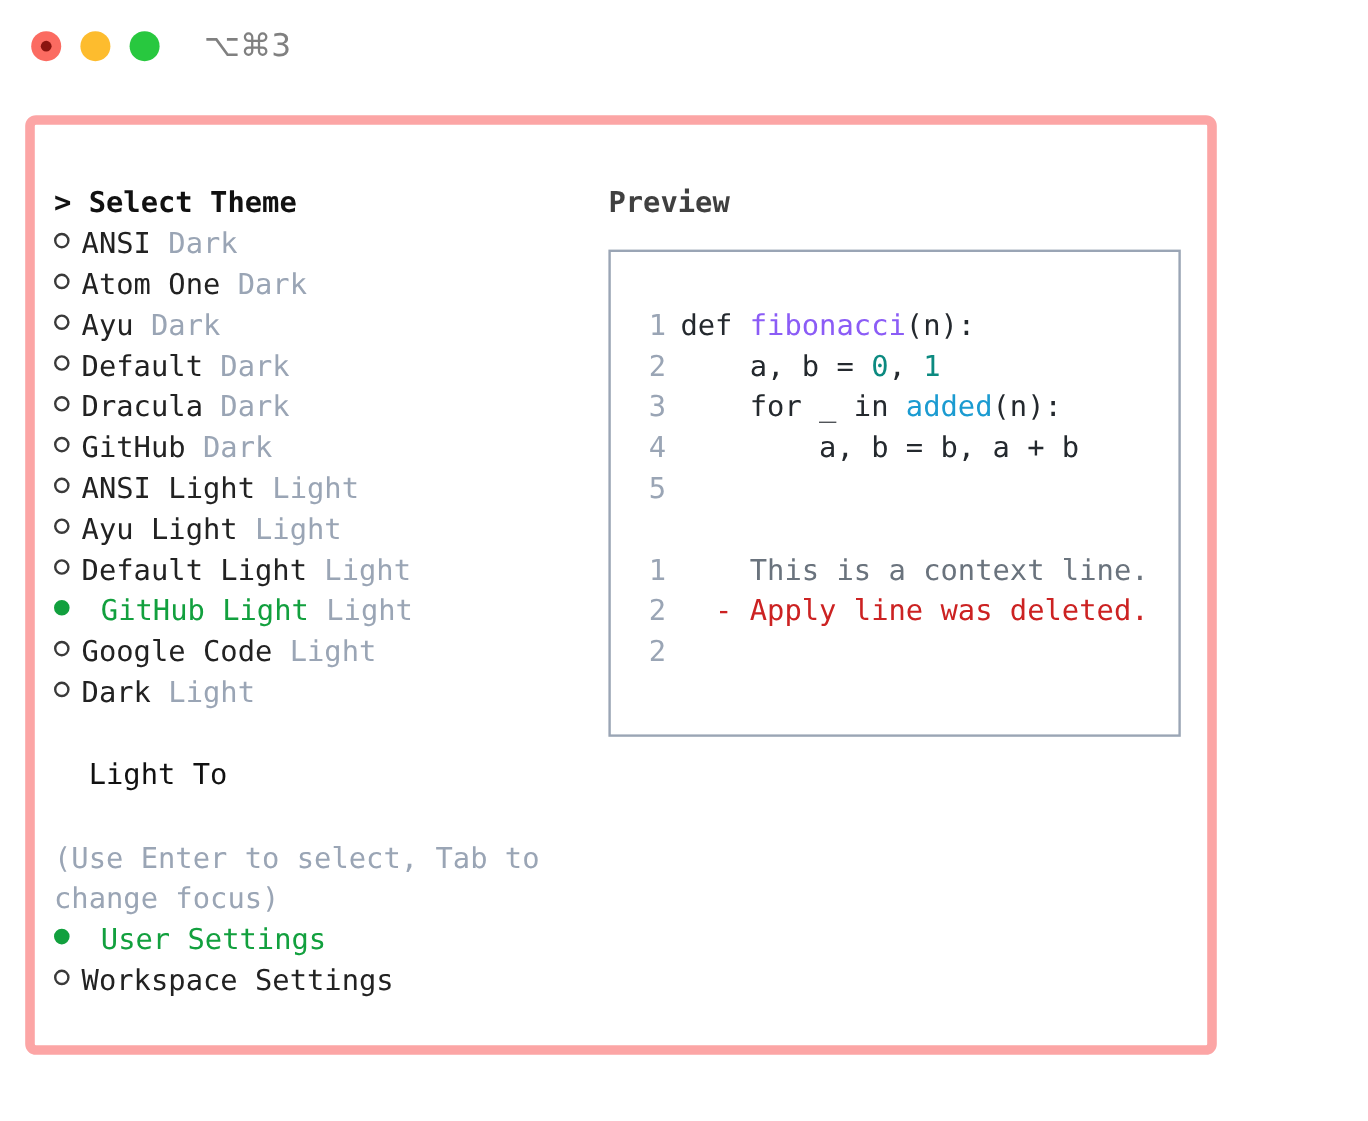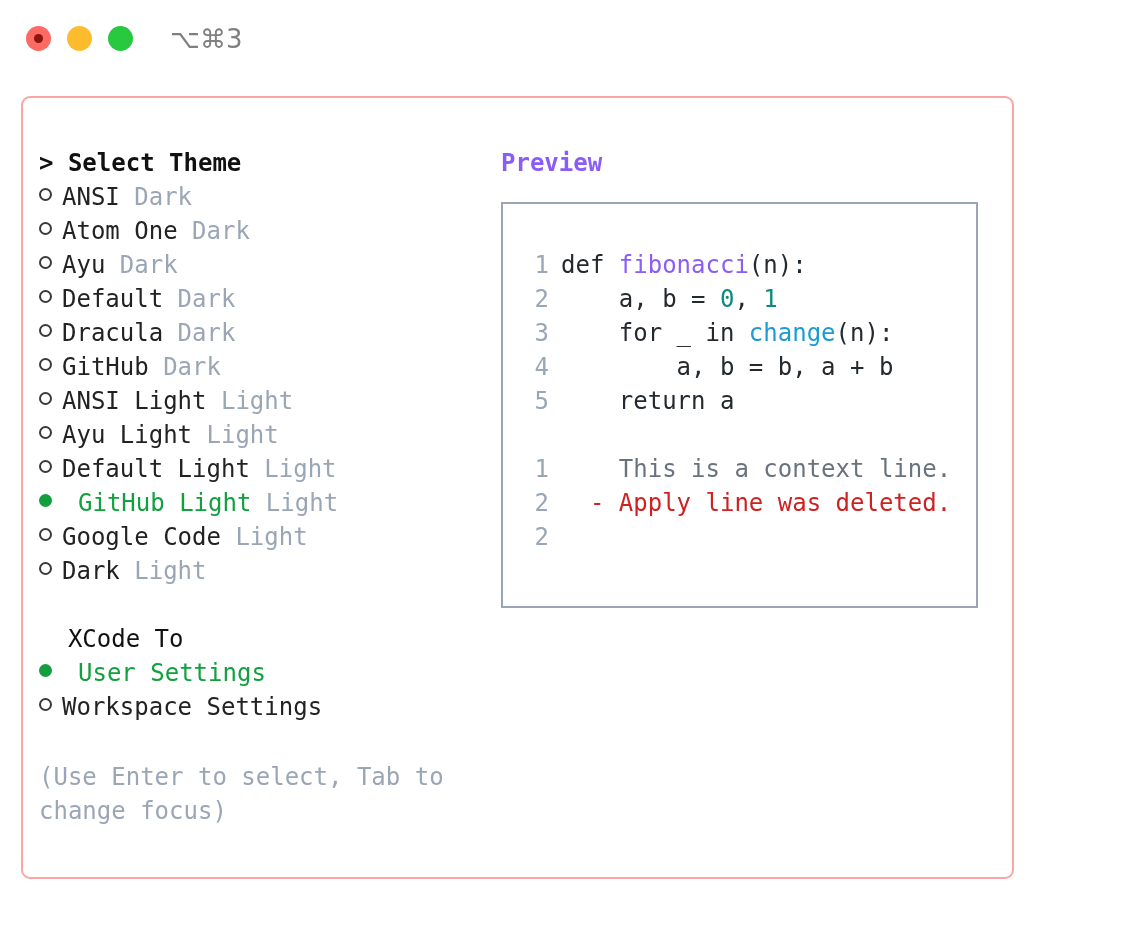--- a/index.html
+++ b/index.html
@@ -34,21 +34,21 @@
   #shortcut {
     position: absolute; left: 170px; top: 24px;
     font-size: 26px; color: #808080; letter-spacing: 0px;
     font-family: "DejaVu Sans", "Liberation Sans", sans-serif;
   }
 
   
   #panel {
     position: absolute; left: 21px; top: 96px;
     width: 993px; height: 783px;
-    border: 2px solid #fca5a5;
+    border: 8px solid #fca5a5;
     border-radius: 9px;
     background: #ffffff;
   }
 
   
   #left { position: absolute; left: 16px; top: 48px; width: 450px; }
 
   .section-head {
     font-size: 24px; color: #111111; line-height: 34px;
     white-space: pre; height: 34px;
@@ -74,21 +74,21 @@
 
   #hint {
     margin-top: 36px;
     font-size: 24px; line-height: 34px;
     color: #9aa5b5; width: 412px;
   }
 
   
   #right { position: absolute; left: 478px; top: 48px; width: 500px; }
   #preview-title {
-    font-size: 24px; font-weight: bold; color: #8b5cf6;
+    font-size: 24px; font-weight: bold; color: #404040;
     line-height: 34px; height: 34px;
   }
   #codebox {
     margin-top: 22px;
     width: 477px; height: 406px;
     border: 2px solid #9aa5b5;
     background: #ffffff;
     padding: 44px 0 0 14px;
   }
   .cline {
@@ -136,38 +136,38 @@
           <div class="opt"><span class="bullet"></span><span class="opt-label">ANSI Light</span><span class="opt-kind"> Light</span></div>
           <div class="opt"><span class="bullet"></span><span class="opt-label">Ayu Light</span><span class="opt-kind"> Light</span></div>
           <div class="opt"><span class="bullet"></span><span class="opt-label">Default Light</span><span class="opt-kind"> Light</span></div>
           <div class="opt selected"><span class="bullet"></span><span class="opt-label">GitHub Light</span><span class="opt-kind"> Light</span></div>
           <div class="opt"><span class="bullet"></span><span class="opt-label">Google Code</span><span class="opt-kind"> Light</span></div>
           <div class="opt"><span class="bullet"></span><span class="opt-label">Dark</span><span class="opt-kind"> Light</span></div>
         </div>
 
       <div class="spacer-row"></div>
 
-      <div class="section-head">  XCode To</div>
+      <div class="section-head">  Light To</div>
+      <div id="hint">(Use Enter to select, Tab to change focus)</div>
+
       <div id="apply-list">
           <div class="opt selected"><span class="bullet"></span><span class="opt-label">User Settings</span></div>
           <div class="opt"><span class="bullet"></span><span class="opt-label">Workspace Settings</span></div>
         </div>
-
-      <div id="hint">(Use Enter to select, Tab to change focus)</div>
     </div>
 
     <div id="right">
       <div id="preview-title">Preview</div>
       <div id="codebox">
         <div id="code-lines">
             <div class="cline"><span class="lnum">1</span><span><span class="ctext">def </span><span class="tok-fn">fibonacci</span><span class="ctext">(n):</span></span></div>
             <div class="cline"><span class="lnum">2</span><span><span class="ctext">    a, b = </span><span class="tok-num">0</span><span class="ctext">, </span><span class="tok-num">1</span></span></div>
-            <div class="cline"><span class="lnum">3</span><span><span class="ctext">    for _ in </span><span class="tok-call">change</span><span class="ctext">(n):</span></span></div>
+            <div class="cline"><span class="lnum">3</span><span><span class="ctext">    for _ in </span><span class="tok-call">added</span><span class="ctext">(n):</span></span></div>
             <div class="cline"><span class="lnum">4</span><span><span class="ctext">        a, b = b, a + b</span></span></div>
-            <div class="cline"><span class="lnum">5</span><span><span class="ctext">    return a</span></span></div>
+            <div class="cline"><span class="lnum">5</span></div>
           </div>
         <div class="gap-line"></div>
         <div id="diff-lines">
             <div class="cline"><span class="lnum">1</span><span class="diff-ctx">    This is a context line.</span></div>
             <div class="cline"><span class="lnum">2</span><span class="diff-del">  - Apply line was deleted.</span></div>
             <div class="cline"><span class="lnum">2</span></div>
           </div>
       </div>
     </div>
 

